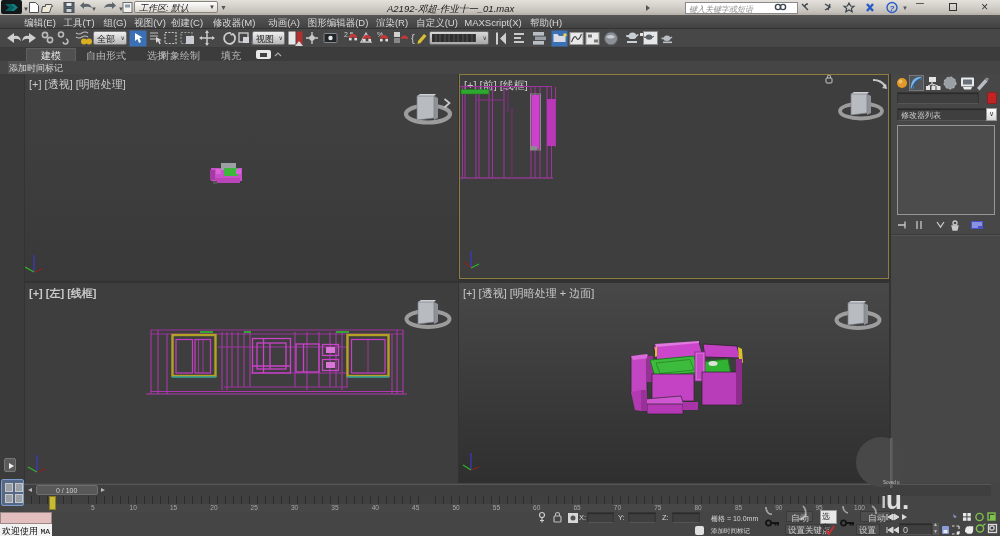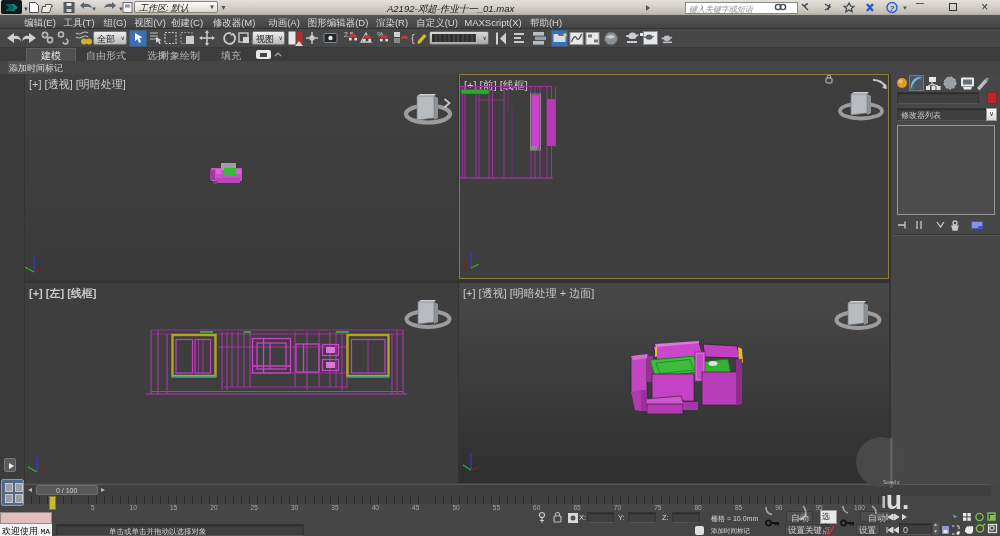--- a/index.html
+++ b/index.html
@@ -475,23 +475,20 @@
       <span class="abs" style="left:698.1px;top:21px;font-size:6.5px;color:#a8a8a8;transform:translateX(-50%);">80</span>
       <span class="abs" style="left:738.5px;top:21px;font-size:6.5px;color:#a8a8a8;transform:translateX(-50%);">85</span>
       <span class="abs" style="left:778.8px;top:21px;font-size:6.5px;color:#a8a8a8;transform:translateX(-50%);">90</span>
       <span class="abs" style="left:819.1px;top:21px;font-size:6.5px;color:#a8a8a8;transform:translateX(-50%);">95</span>
       <span class="abs" style="left:859.5px;top:21px;font-size:6.5px;color:#a8a8a8;transform:translateX(-50%);">100</span>
     </div>
  <div class="abs" style="left:0px;top:29px;width:52px;height:12px;background:#e3bebe;border:1px solid #9a8888;"></div>
  <div class="abs" style="left:0px;top:41px;width:52px;height:12px;background:#f2f2f2;">
    <span class="abs" style="left:2px;top:1px;font-size:9px;color:#111;white-space:nowrap;">欢迎使用 <span style="font-family:'Liberation Mono',monospace;font-size:8px;">MA</span></span>
  </div>
- <div class="sunken" style="left:56px;top:41px;width:248px;height:12px;">
-  <span class="abs" style="left:52px;top:2px;font-size:7.5px;color:#d6d6d6;white-space:nowrap;">单击或单击并拖动以选择对象</span>
- </div>
  <svg class="abs" style="left:538px;top:28px" width="40 " height="13" viewBox="0 0 40 13">
   <circle cx="4" cy="4" r="2.5" fill="none" stroke="#ccc" stroke-width="1.2"></circle>
       <path d="M4 6.5 v5 M2 9.5 h4" stroke="#ccc" stroke-width="1.2"></path>
   <rect x="16" y="5" width="7" height="6" rx="1" fill="none" stroke="#bbb" stroke-width="1.2"></rect>
       <path d="M17.5 5 v-1.5 a2 2 0 0 1 4 0 V5" fill="none" stroke="#bbb" stroke-width="1.2"></path>
   <rect x="30" y="2" width="10" height="10" fill="#d8d8d8"></rect>
       <circle cx="35" cy="7" r="2.5" fill="#555"></circle>
  </svg>
  <span class="btxt" style="left:579px;top:30px;">X:</span>
  <div class="sunken" style="left:587px;top:29px;width:27px;height:11px;"></div>

